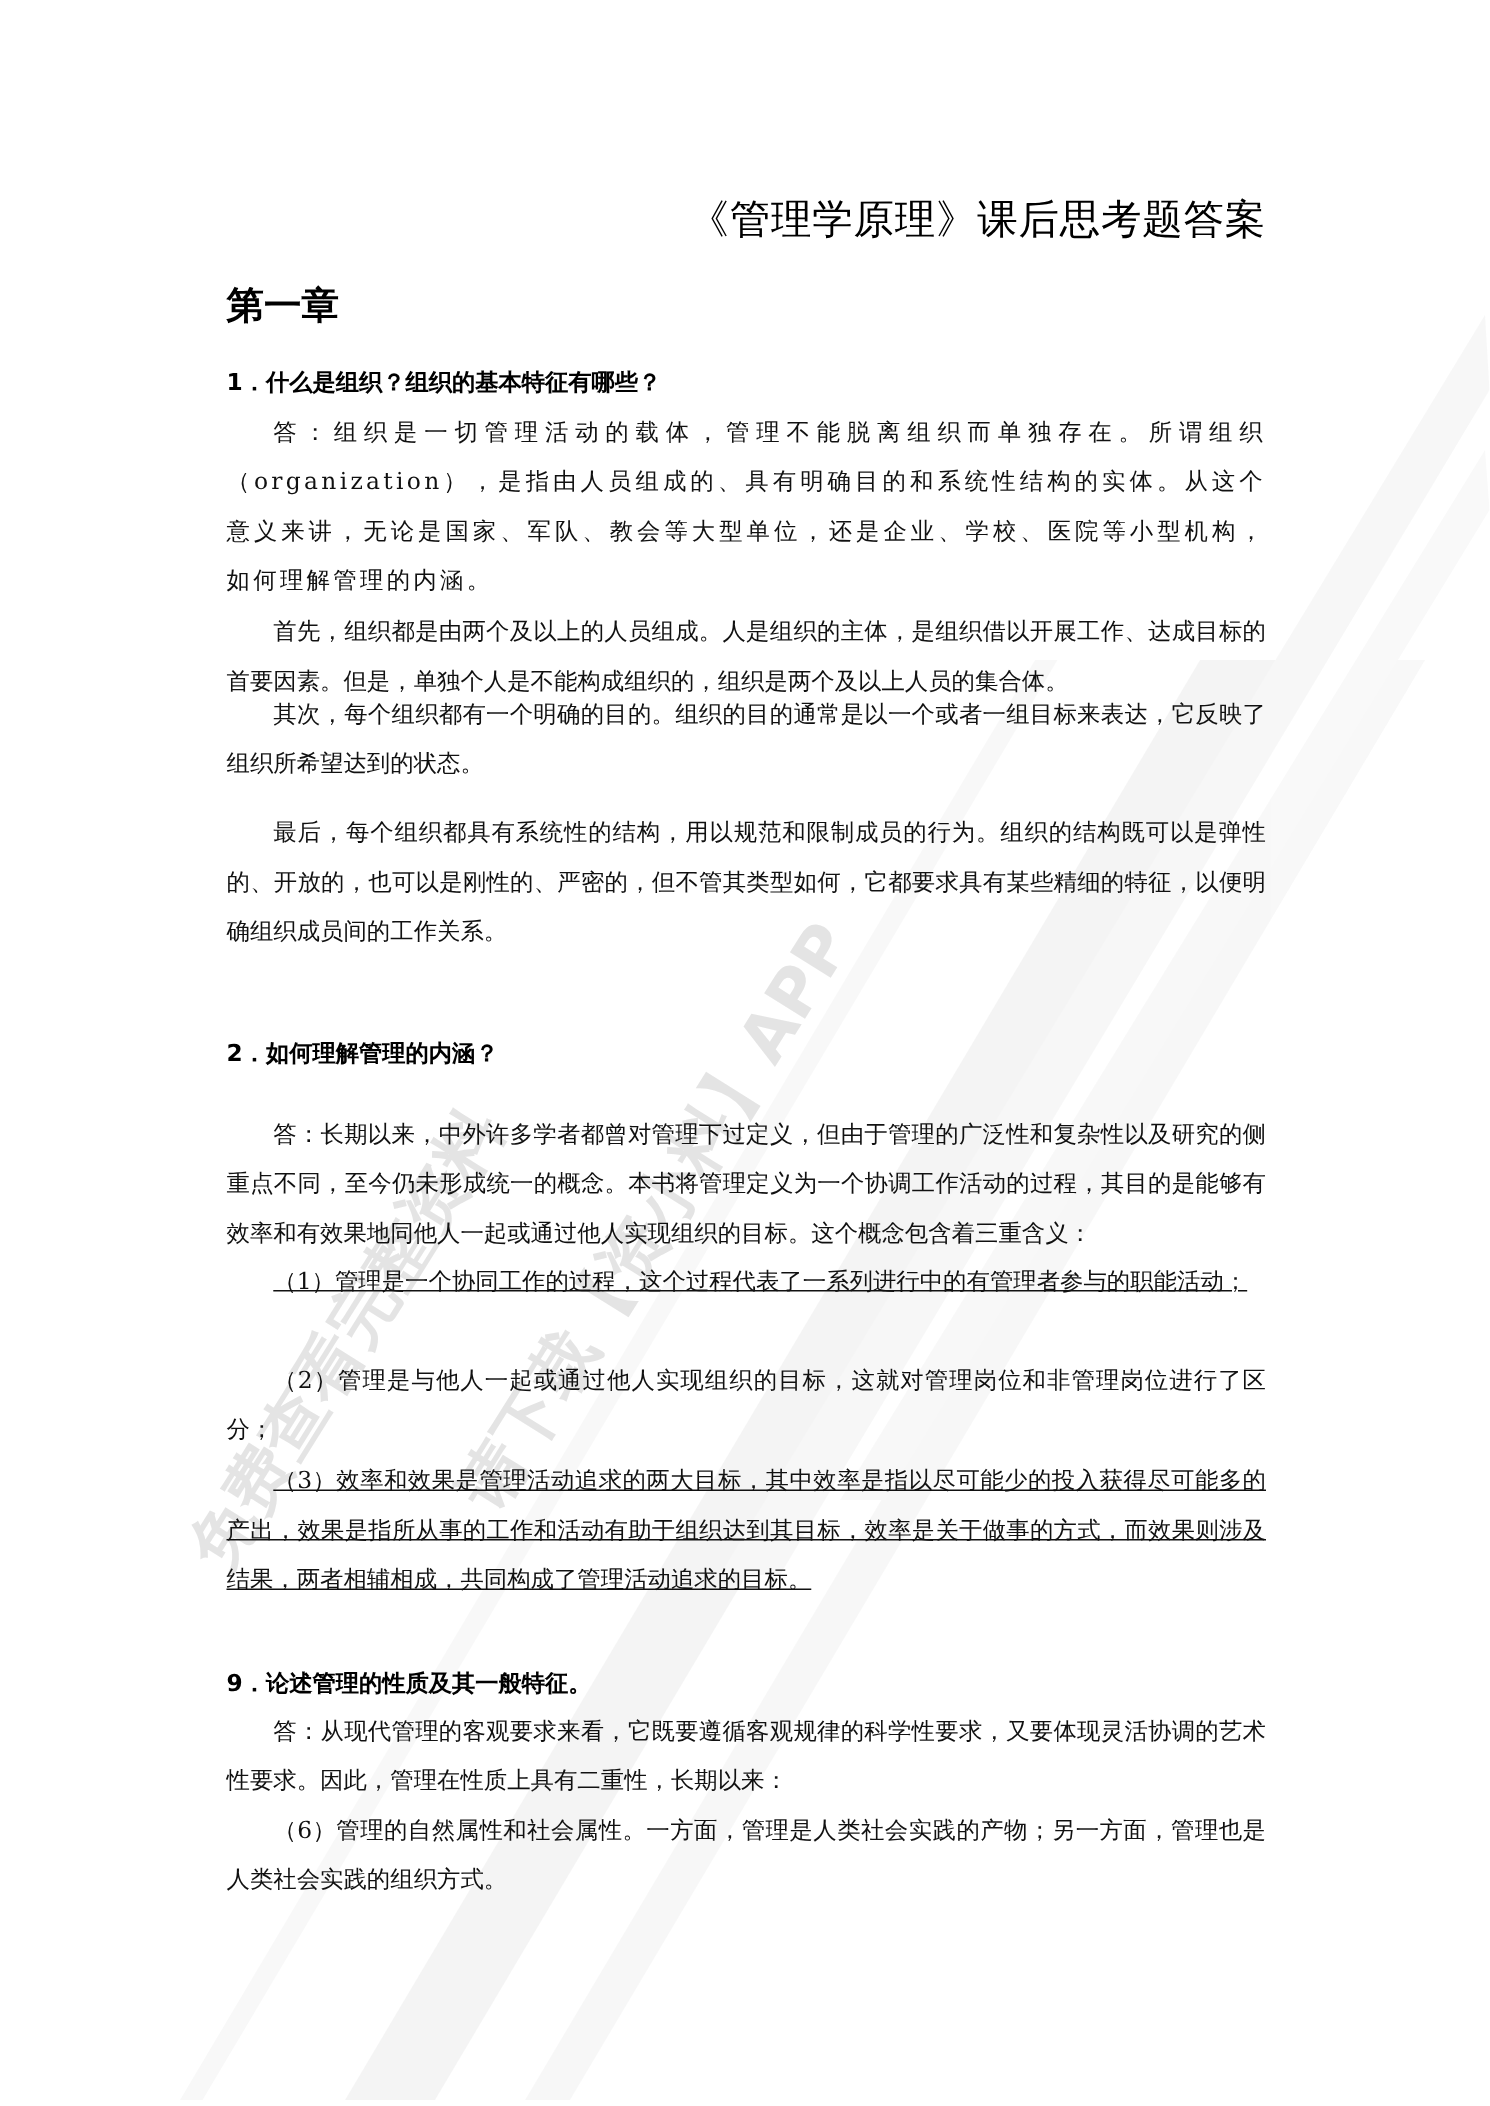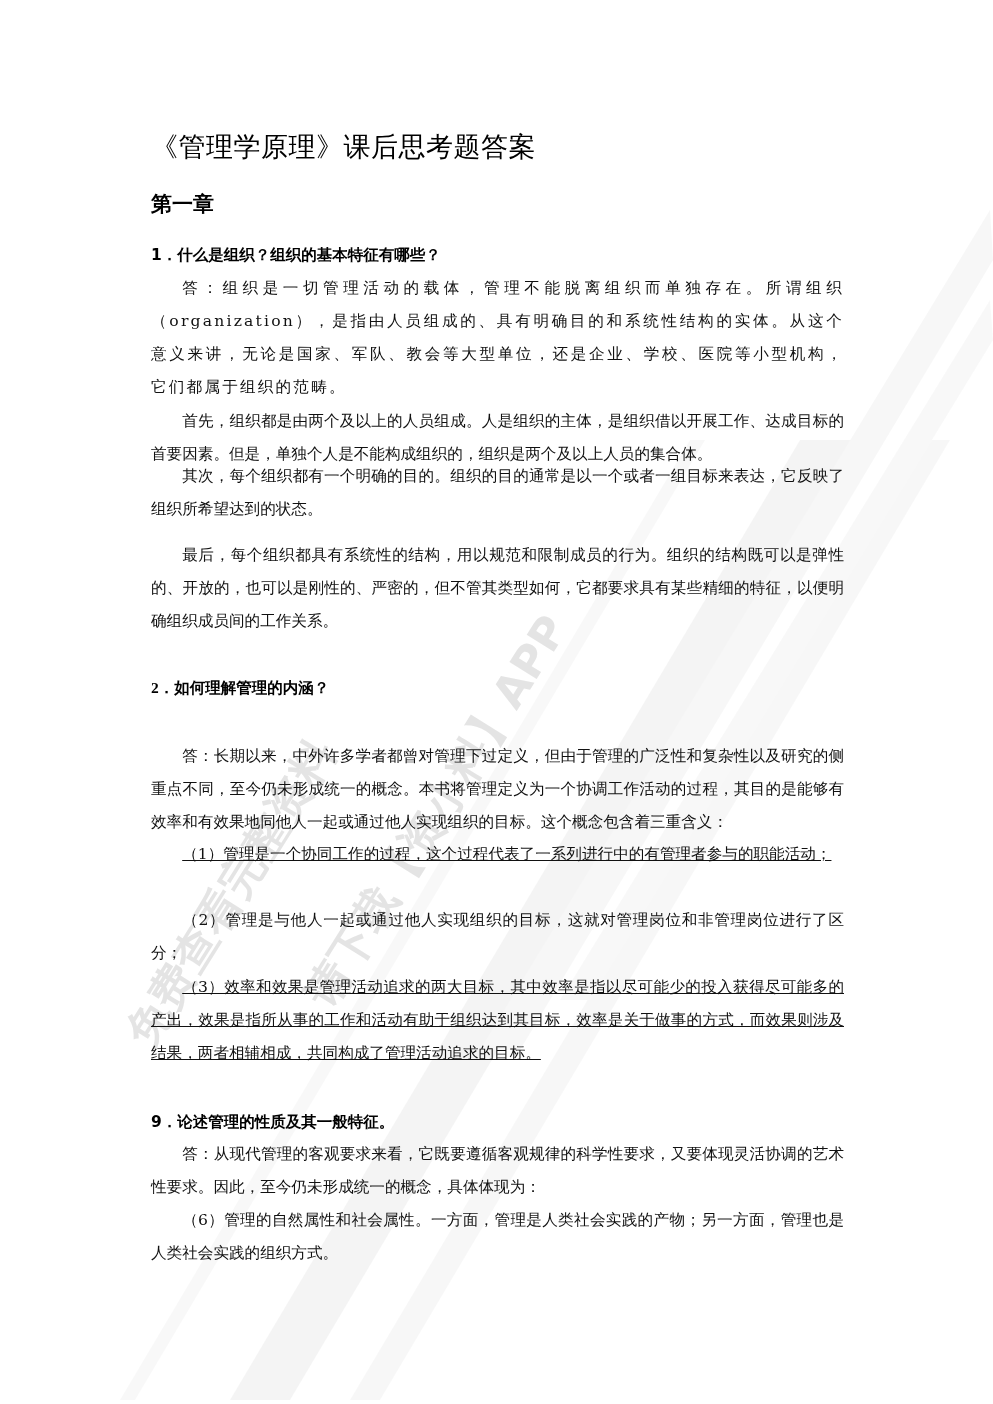--- a/index.html
+++ b/index.html
@@ -29,35 +29,35 @@
       left: 151px;
       top: 0;
       width: 693px;
       z-index: 1;
     }
     .doc-title {
       position: absolute;
       left: 0;
       top: 127px;
       width: 693px;
-      text-align: left;
+      text-align: right;
       font-family: "DejaVu Sans", "Liberation Sans", sans-serif;
       font-size: 27px;
       line-height: 40px;
       font-weight: normal;
       margin: 0;
       color: #000;
       letter-spacing: 0.5px;
     }
     .chapter {
       position: absolute;
       left: 0;
       top: 187px;
       font-family: "DejaVu Sans", "Liberation Sans", sans-serif;
-      font-size: 21px;
+      font-size: 25px;
       line-height: 34px;
       font-weight: bold;
       margin: 0;
       color: #000;
     }
     .question {
       position: absolute;
       left: 0;
       font-family: "DejaVu Sans", "Liberation Sans", sans-serif;
       font-size: 15.5px;
@@ -96,27 +96,27 @@
   <g transform="translate(330,1010) rotate(-58)" fill="#cfcfcf" opacity="0.55">
     <text x="0" y="0" font-family="DejaVu Sans, sans-serif" font-size="44" font-weight="bold">请下载【资小料】APP</text>
   </g>
 </svg>
 
 <div class="page">
   <h1 class="doc-title">《管理学原理》课后思考题答案</h1>
   <h2 class="chapter">第一章</h2>
 
   <h3 class="question" style="top:244px;">1．什么是组织？组织的基本特征有哪些？</h3>
-  <p class="para" style="top:272px; letter-spacing:2.2px;">答：组织是一切管理活动的载体，管理不能脱离组织而单独存在。所谓组织（organization），是指由人员组成的、具有明确目的和系统性结构的实体。从这个意义来讲，无论是国家、军队、教会等大型单位，还是企业、学校、医院等小型机构，它们都属于组织的范畴。</p>
+  <p class="para" style="top:272px; letter-spacing:2.2px;">答：组织是一切管理活动的载体，管理不能脱离组织而单独存在。所谓组织（organization），是指由人员组成的、具有明确目的和系统性结构的实体。从这个意义来讲，无论是国家、军队、教会等大型单位，还是企业、学校、医院等小型机构，如何理解管理的内涵。</p>
   <p class="para" style="top:405px;">首先，组织都是由两个及以上的人员组成。人是组织的主体，是组织借以开展工作、达成目标的首要因素。但是，单独个人是不能构成组织的，组织是两个及以上人员的集合体。</p>
   <p class="para" style="top:460px;">其次，每个组织都有一个明确的目的。组织的目的通常是以一个或者一组目标来表达，它反映了组织所希望达到的状态。</p>
   <p class="para" style="top:539px;">最后，每个组织都具有系统性的结构，用以规范和限制成员的行为。组织的结构既可以是弹性的、开放的，也可以是刚性的、严密的，但不管其类型如何，它都要求具有某些精细的特征，以便明确组织成员间的工作关系。</p>
 
-  <h3 class="question" style="top:677px;font-family:Liberation Serif, serif;">2．如何理解管理的内涵？</h3>
+  <h3 class="question" style="top:691px;">2．如何理解管理的内涵？</h3>
   <p class="para" style="top:740px;">答：长期以来，中外许多学者都曾对管理下过定义，但由于管理的广泛性和复杂性以及研究的侧重点不同，至今仍未形成统一的概念。本书将管理定义为一个协调工作活动的过程，其目的是能够有效率和有效果地同他人一起或通过他人实现组织的目标。这个概念包含着三重含义：</p>
   <p class="para" style="top:838px;text-decoration:underline;">（1）管理是一个协同工作的过程，这个过程代表了一系列进行中的有管理者参与的职能活动；</p>
   <p class="para" style="top:904px;">（2）管理是与他人一起或通过他人实现组织的目标，这就对管理岗位和非管理岗位进行了区分；</p>
   <p class="para" style="top:971px;text-decoration:underline;">（3）效率和效果是管理活动追求的两大目标，其中效率是指以尽可能少的投入获得尽可能多的产出，效果是指所从事的工作和活动有助于组织达到其目标，效率是关于做事的方式，而效果则涉及结果，两者相辅相成，共同构成了管理活动追求的目标。</p>
 
   <h3 class="question" style="top:1111px;">9．论述管理的性质及其一般特征。</h3>
-  <p class="para" style="top:1138px;">答：从现代管理的客观要求来看，它既要遵循客观规律的科学性要求，又要体现灵活协调的艺术性要求。因此，至今仍未形成统一的概念，具体体现为：</p>
+  <p class="para" style="top:1138px;">答：从现代管理的客观要求来看，它既要遵循客观规律的科学性要求，又要体现灵活协调的艺术性要求。因此，管理在性质上具有二重性，长期以来：</p>
   <p class="para" style="top:1204px;">（6）管理的自然属性和社会属性。一方面，管理是人类社会实践的产物；另一方面，管理也是人类社会实践的组织方式。</p>
 </div>
 
 </body></html>

